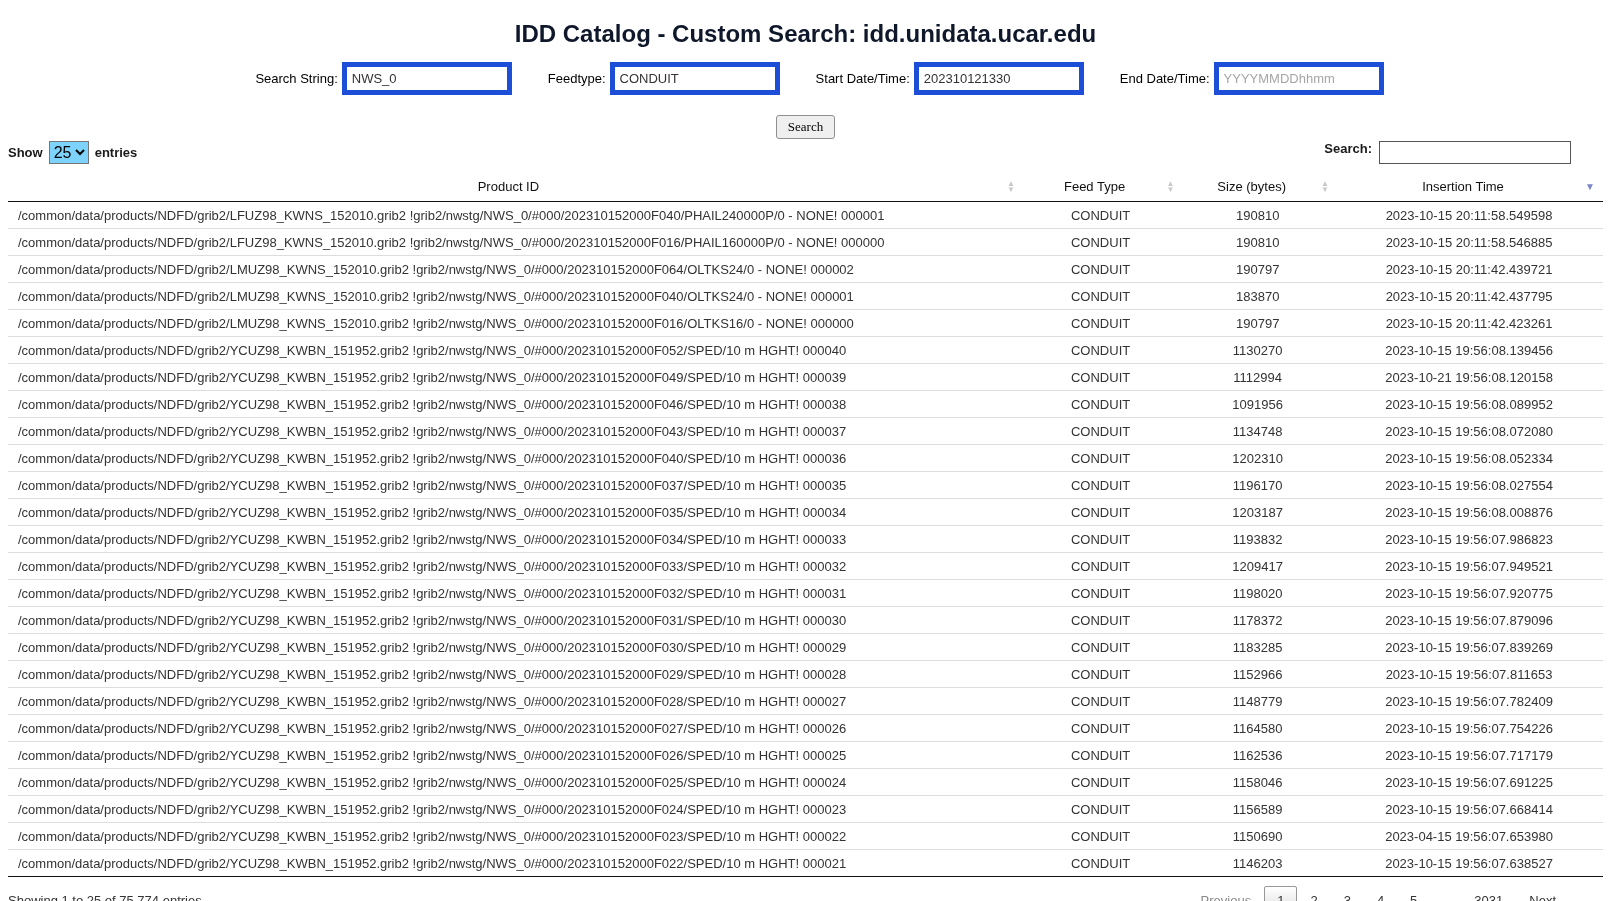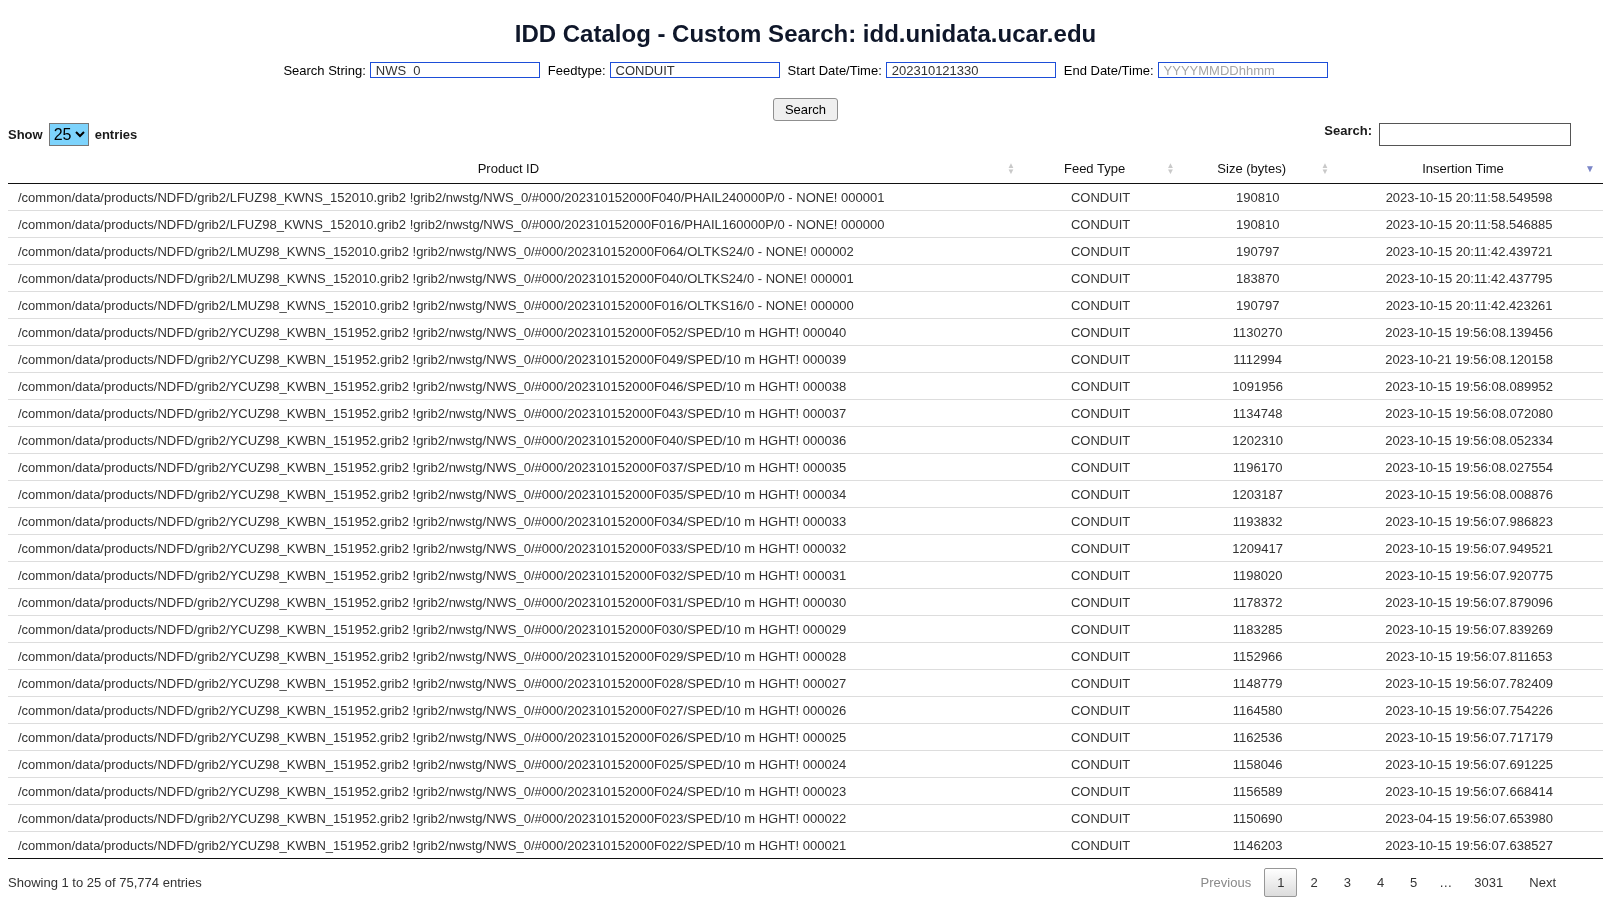--- a/index.html
+++ b/index.html
@@ -19,36 +19,36 @@
     font-family: "Liberation Sans", sans-serif;
   }
   .form-row {
     display: flex;
     justify-content: center;
     align-items: center;
     font-size: 13px;
     color: #000;
   }
   .form-field { display: flex; align-items: center; margin: 0 4px; }
-  .form-field .lbl { margin-right: 4px; white-space: nowrap; }
+  .form-field .lbl { margin-right: 4px; white-space: nowrap; margin-left: 28px; }
   input.text {
     width: 170px;
-    height: 16px;
-    border: 1px solid #1d4ed8;
+    height: 33px;
+    border: 5px solid #1d4ed8;
     font-size: 13px;
     padding: 1px 5px;
     font-family: "Liberation Sans", sans-serif;
     color: #333;
     background: #fff;
   }
   input.text::placeholder { color: #a6a6a6; }
   .btn-row { text-align: center; margin: 20px 0 2px 0; }
   button.search-btn {
     font-size: 13px;
-    font-family: Liberation Sans, sans-serif;
+    font-family: Liberation Serif, serif;
     color: #000;
     padding: 3px 11px;
     border: 1px solid #8f8f8f;
     border-radius: 3px;
     background: #efefef;
     cursor: pointer;
   }
   .controls {
     display: flex;
     justify-content: space-between;

